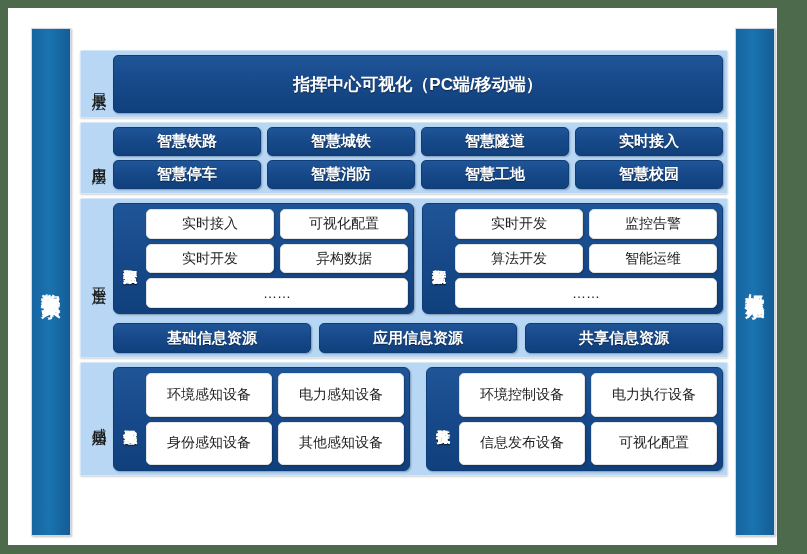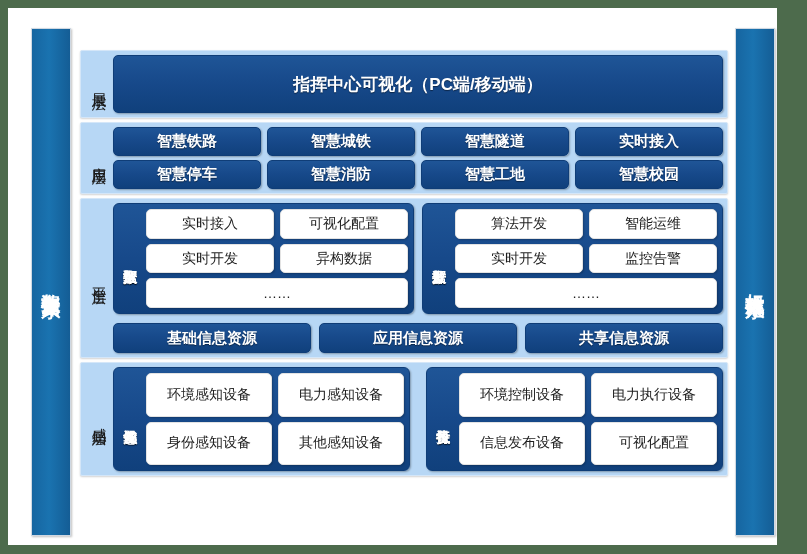--- a/index.html
+++ b/index.html
@@ -198,26 +198,26 @@
               <div class="grid-row">
                 <div class="wchip">……</div>
               </div>
             </div>
           </div>
 
           <div class="group">
             <div class="group-label">数据开发</div>
             <div class="group-grid">
               <div class="grid-row">
+                <div class="wchip">实时开发</div>
+                <div class="wchip">监控告警</div>
+              </div>
+              <div class="grid-row">
                 <div class="wchip">算法开发</div>
                 <div class="wchip">智能运维</div>
-              </div>
-              <div class="grid-row">
-                <div class="wchip">实时开发</div>
-                <div class="wchip">监控告警</div>
               </div>
               <div class="grid-row">
                 <div class="wchip">……</div>
               </div>
             </div>
           </div>
 
         </div>
         <div class="resources-row">
           <div class="chip">基础信息资源</div>

